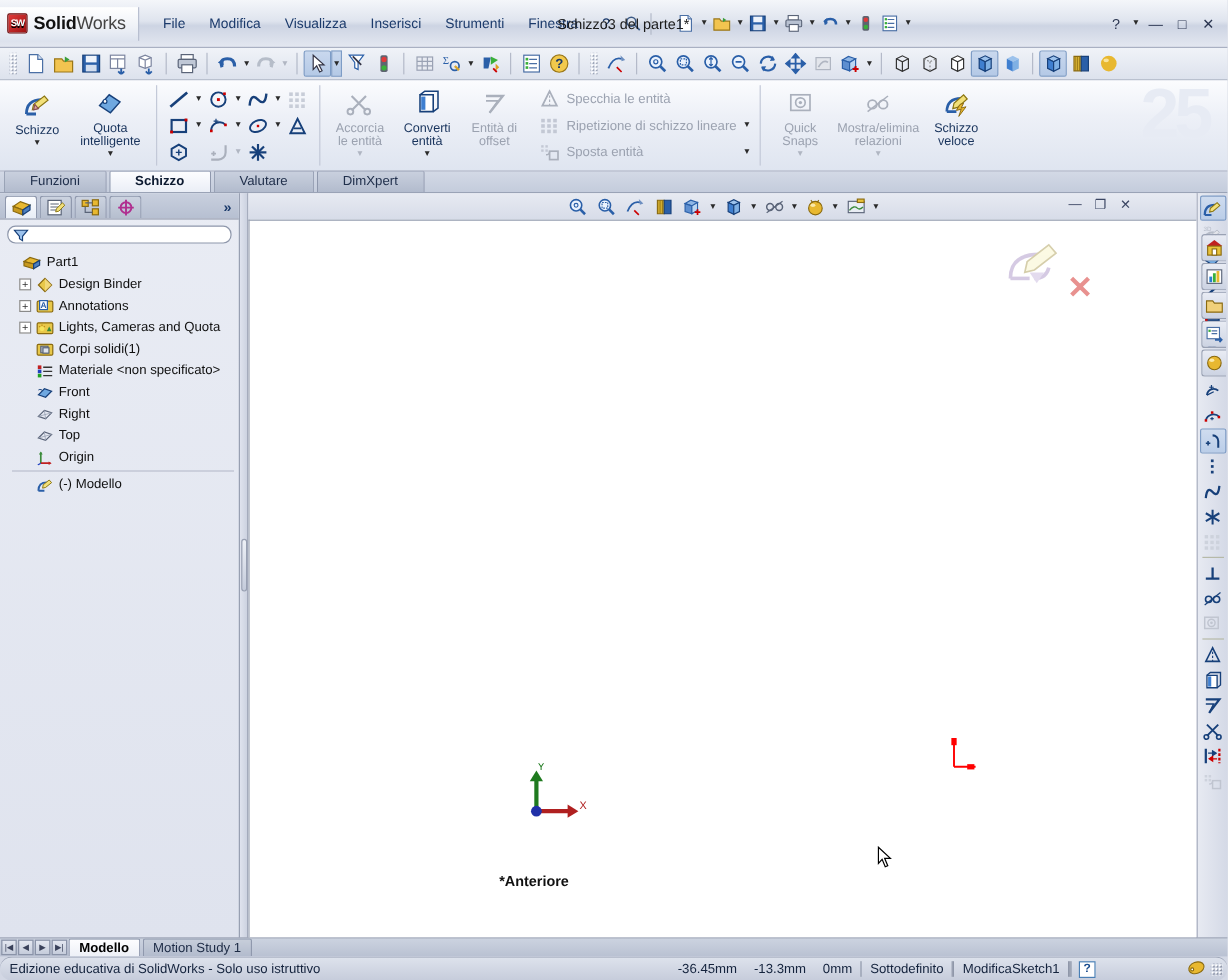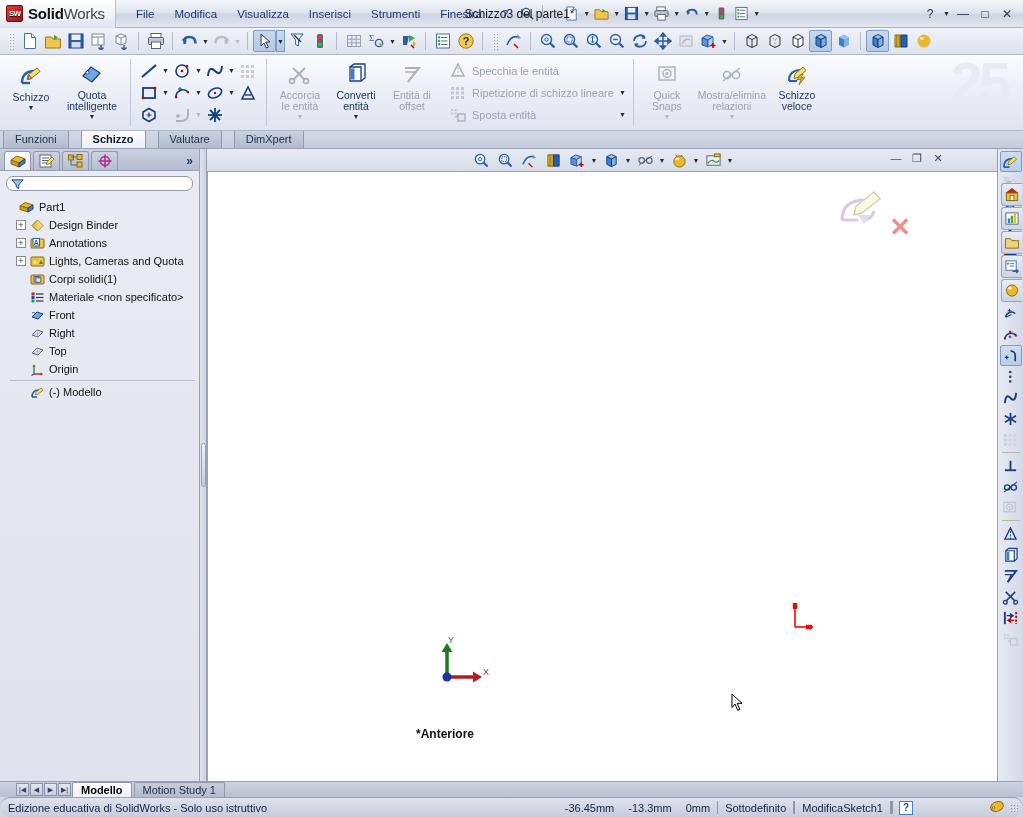--- a/index.html
+++ b/index.html
@@ -13,21 +13,21 @@
   }
   #app {
     width: 1023px; height: 817px;
     position: relative;
     display: flex; flex-direction: column;
     background: linear-gradient(#e8ebf2, #d2d7e4);
   }
 
   
   .titlebar {
-    height: 28px; min-height: 28px;
+    height: 40px; min-height: 28px;
     display: flex; align-items: center;
     background: linear-gradient(#f4f6fa 0%, #dfe4ee 45%, #cdd4e3 55%, #e3e7f0 100%);
     border-bottom: 1px solid #a9b0c2;
     position: relative;
   }
   .sw-logo {
     display: flex; align-items: center; gap: 5px;
     padding: 0 10px 0 6px; height: 28px;
     background: linear-gradient(#ffffff 0%, #eef1f7 60%, #dde3ee 100%);
     border-right: 1px solid #b8bfd0;
@@ -114,21 +114,21 @@
   .watermark { position:absolute; right:16px; top:-6px; font-size:58px; font-weight:bold;
                color:#e7ebf4; letter-spacing:-4px; user-select:none; }
 
   
   .cmtabs {
     height: 18px; min-height:18px; display:flex; align-items:flex-end;
     background: linear-gradient(#d3d9e6,#c4ccdc);
     padding-left: 3px; border-bottom:1px solid #9aa3b6;
   }
   .cmtab {
-    font-size:11px; padding: 2px 11px 2px; margin-right:12px;
+    font-size:11px; padding: 2px 21px 2px; margin-right:2px;
     border:1px solid #8f98ad; border-bottom:none;
     background: linear-gradient(#c9d0de,#b2bbcd);
     color:#21304c; border-radius:2px 2px 0 0; line-height:13px;
   }
   .cmtab.active {
     background: linear-gradient(#fdfdff,#eaeef6); font-weight:bold; color:#0d1a30;
     border-color:#8f98ad;
   }
 
   
@@ -208,21 +208,21 @@
 
   
   .taskpane { position:absolute; right:0; top:28px; width:22px;
               display:flex; flex-direction:column; gap:1px; z-index:5; }
   .tp-btn { width:21px; height:23px; display:flex; align-items:center; justify-content:center;
             background:linear-gradient(#e9ecf4,#ccd3e2);
             border:1px solid #9aa2b4; border-right:none; border-radius:3px 0 0 3px; }
 
   
   .doctabs { height:16px; min-height:16px; display:flex; align-items:center;
-             background:linear-gradient(#ccd3e0,#b9c1d2); padding-left:16px;
+             background:linear-gradient(#ccd3e0,#b9c1d2); padding-left:1px;
              border-top:1px solid #98a0b2; }
   .nav-btn { width:13px; height:13px; display:flex; align-items:center; justify-content:center;
              border:1px solid #8a93a8; background:linear-gradient(#e3e7f0,#c5ccdb);
              font-size:7px; color:#3a4considerable; margin-right:1px; color:#39415a; }
   .dtab { font-size:11px; padding:1px 8px; margin-right:2px; border:1px solid #8f98ad;
           border-bottom:none; background:linear-gradient(#c7ceda,#b2bbcd); color:#1d2b45;
           border-radius:2px 2px 0 0; }
   .dtab.active { background:linear-gradient(#fdfdff,#edf0f7); font-weight:bold; color:#000; }
 
   .statusbar { height:20px; min-height:20px; display:flex; align-items:center;

